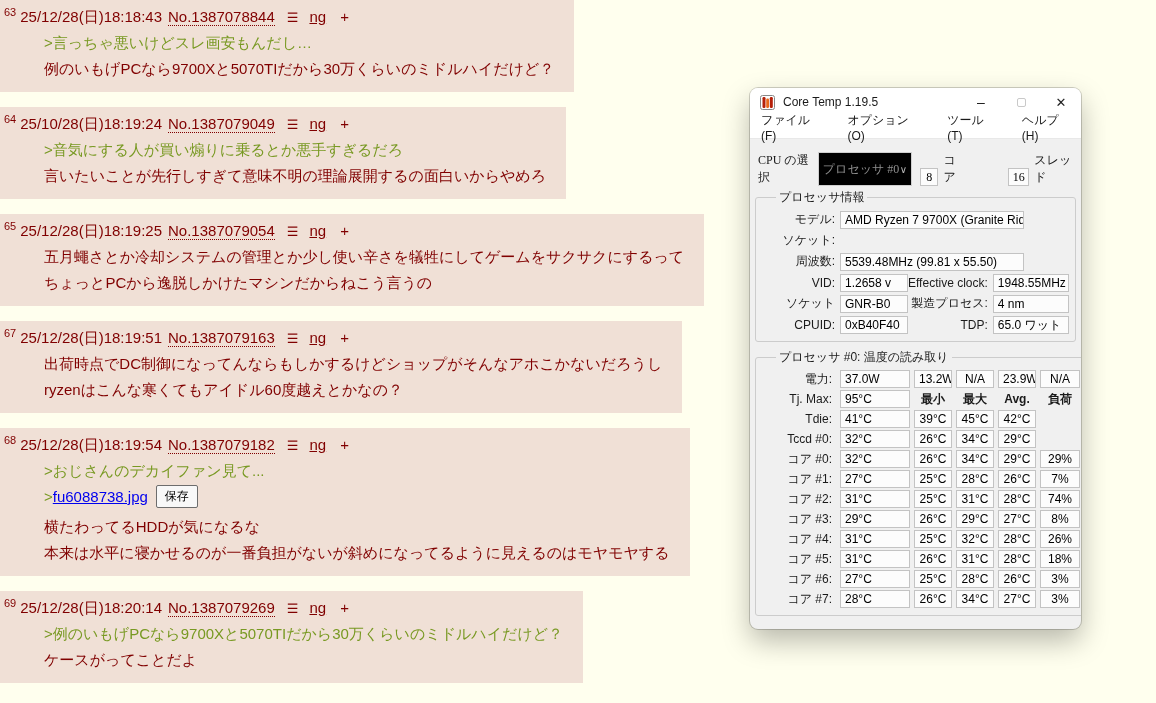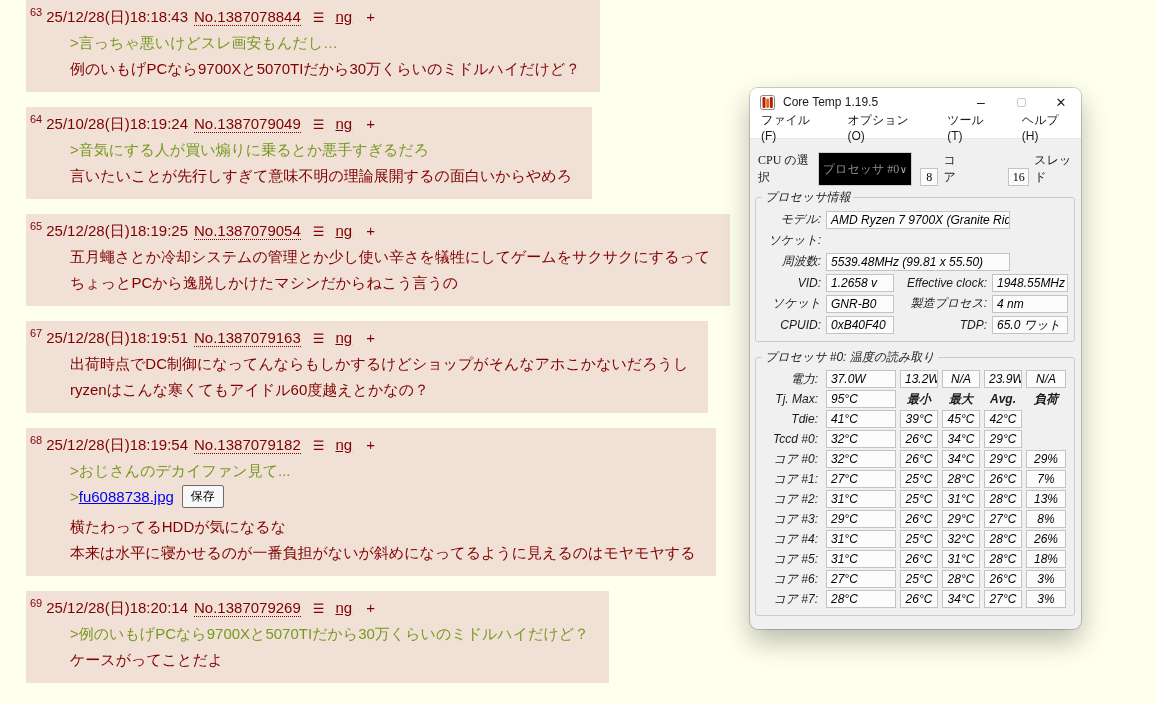--- a/index.html
+++ b/index.html
@@ -4,21 +4,21 @@
 <style>
   * { margin:0; padding:0; box-sizing:border-box; }
   html,body { width:1156px; height:703px; overflow:hidden; }
   body {
     background:#ffffee;
     font-family:"Liberation Sans", sans-serif;
     position:relative;
   }
 
   
-  .board { position:absolute; left:0; top:0;margin-left:26px; }
+  .board { position:absolute; left:0; top:0; }
   .post {
     background:#f0e0d6;
     display:table;
     max-width:746px;
     padding:3px 20px 10px 2px;
     margin-bottom:15px;
   }
   .post-header {
     font-size:15px; color:#800000;
     height:19px; line-height:19px;
@@ -87,22 +87,21 @@
     height:18px; line-height:16px; padding:0 4px;
     color:#000; overflow:hidden; white-space:nowrap;
   }
   .cpu-row .vbox { text-align:center; }
   .b8 { width:20px; margin-left:8px; }
   .b16 { width:24px; margin-left:44px; }
   .cpu-row .after { margin-left:5px; }
 
   fieldset {
     margin:0 6px 7px 5px; border:1px solid #cccccc; border-radius:3px;
-    padding:3px 6px 6px 4px;
-    font-style:italic;
+    padding:3px 6px 6px 18px;
   }
   legend { font-size:12px; padding:0 3px; margin-left:2px; color:#1a1a1a; }
 
   .irow { display:grid; grid-template-columns:66px 184px; align-items:center; height:21px; }
   .irow-split { display:grid; grid-template-columns:66px 68px 1fr 76px; align-items:center; height:21px; }
   .ilbl { text-align:right; padding-right:5px; white-space:nowrap; }
   .ilbl2 { text-align:right; padding-right:5px; white-space:nowrap; }
 
   .trow { display:grid; grid-template-columns:62px 70px 38px 38px 38px 40px; grid-column-gap:4px; align-items:center; height:20px; }
   .tlbl { text-align:right; padding-right:4px; white-space:nowrap; }
@@ -314,21 +313,21 @@
         <div class="vbox tcc">26°C</div>
         <div class="vbox tcc">7%</div>
       </div>
 
       <div class="trow">
         <span class="tlbl">コア #2:</span>
         <div class="vbox tc">31°C</div>
         <div class="vbox tcc">25°C</div>
         <div class="vbox tcc">31°C</div>
         <div class="vbox tcc">28°C</div>
-        <div class="vbox tcc">13%</div>
+        <div class="vbox tcc">74%</div>
       </div>
 
       <div class="trow">
         <span class="tlbl">コア #3:</span>
         <div class="vbox tc">29°C</div>
         <div class="vbox tcc">26°C</div>
         <div class="vbox tcc">29°C</div>
         <div class="vbox tcc">27°C</div>
         <div class="vbox tcc">8%</div>
       </div>

